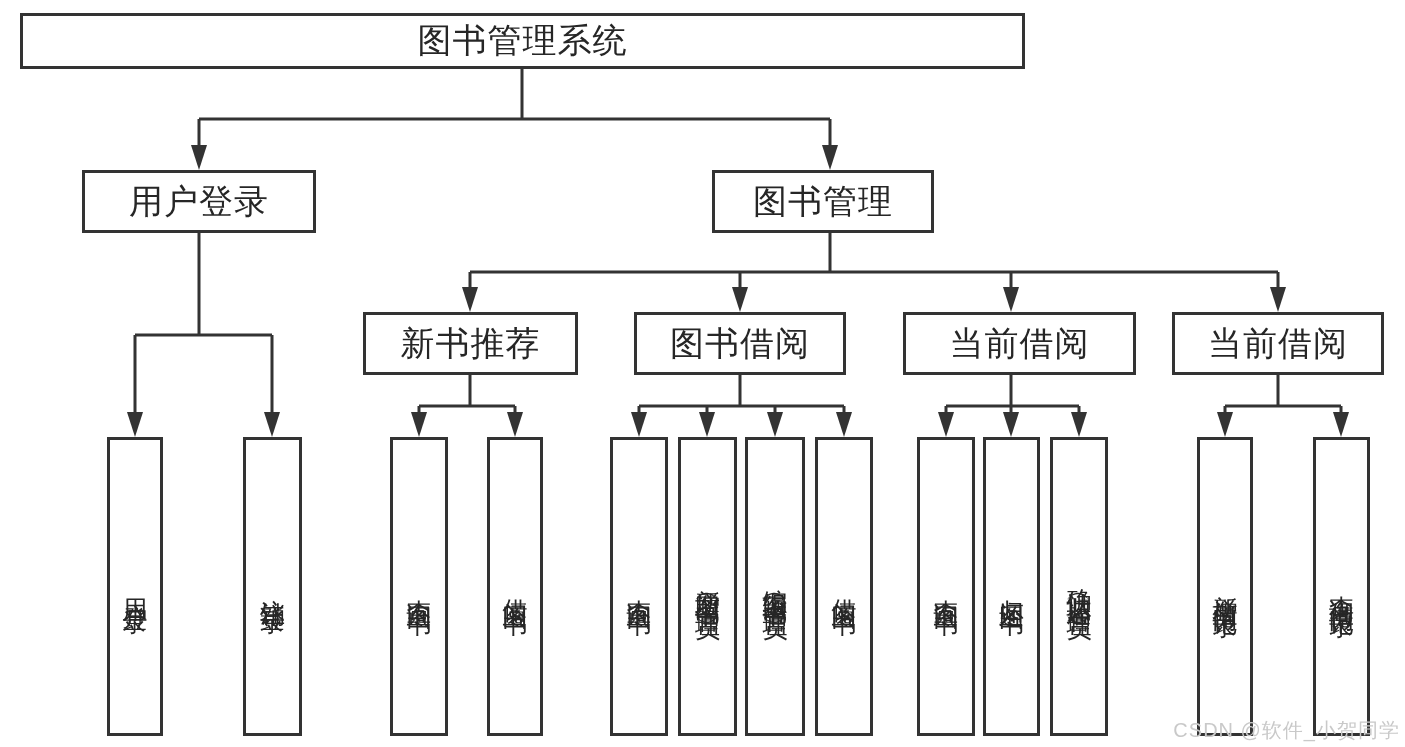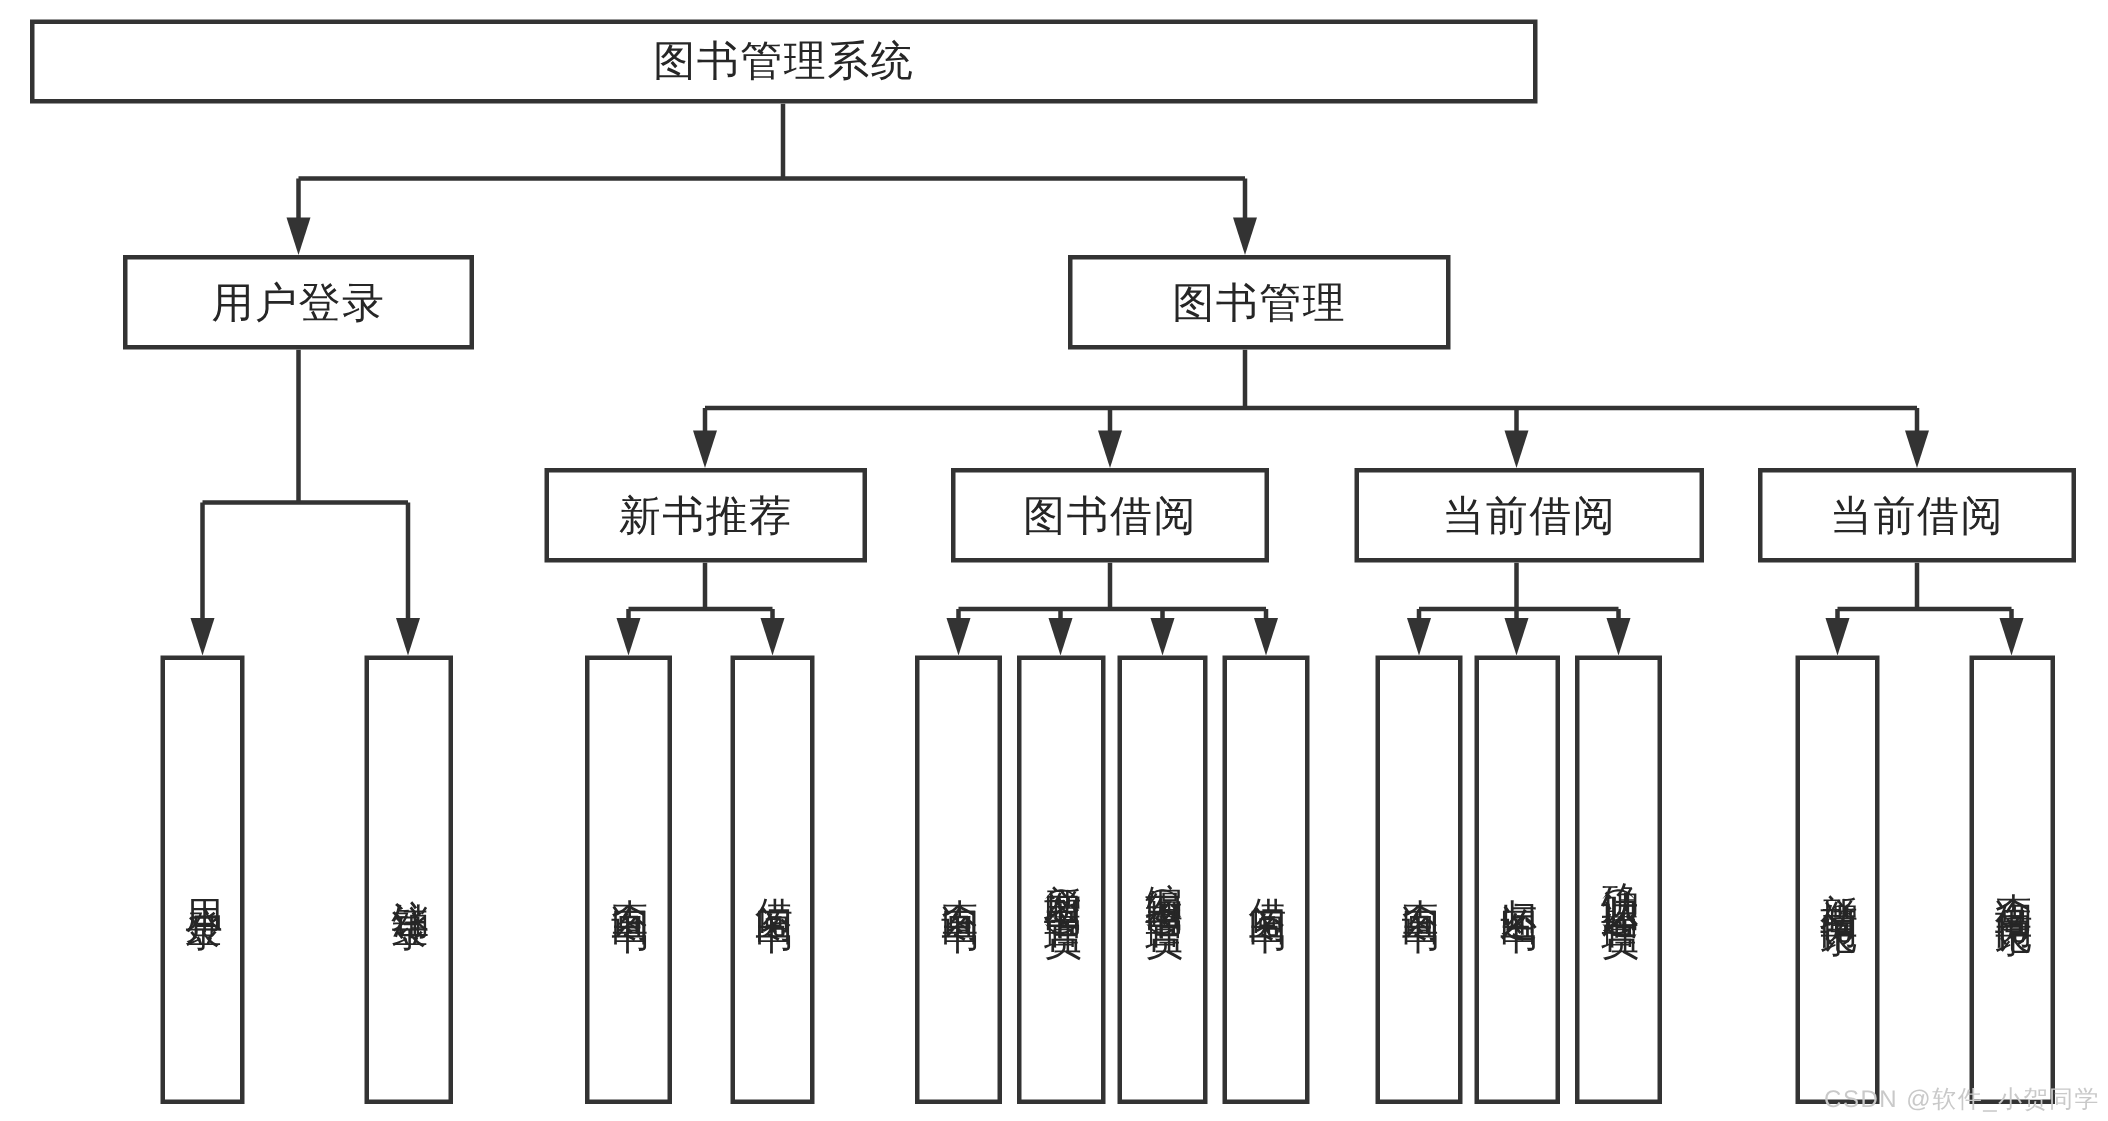--- a/index.html
+++ b/index.html
@@ -23,21 +23,21 @@
   .wire{fill:none;stroke:var(--line);stroke-width:3;}
   .arrow{fill:var(--line);stroke:none;}
   .node{
     position:absolute;
     box-sizing:border-box;
     border:3px solid var(--line);
     background:var(--boxbg);
     display:flex;
     align-items:center;
     justify-content:center;
-    font-size:28px;
+    font-size:34px;
     letter-spacing:1px;
     white-space:nowrap;
   }
   .vnode{
     position:absolute;
     box-sizing:border-box;
     border:3px solid var(--line);
     background:var(--boxbg);
     display:flex;
     align-items:center;
@@ -50,21 +50,21 @@
     text-orientation:mixed;
     font-size:25px;
     letter-spacing:4px;
     line-height:1;
   }
   .watermark{
     position:absolute;
     right:5px;
     bottom:3px;
     z-index:10;
-    font-size:16px;
+    font-size:20px;
     letter-spacing:1px;
     color:var(--watermark);
     white-space:nowrap;
   }
 </style>
 </head>
 <body>
 
 <div class="canvas">
 
@@ -100,21 +100,21 @@
     <path class="arrow" d="M1079 437 L1071 412 L1087 412 Z"></path>
 
     <path class="wire" d="M1278 375 V406 M1225 406 H1341 M1225 406 V417 M1341 406 V417"></path>
     <path class="arrow" d="M1225 437 L1217 412 L1233 412 Z"></path>
     <path class="arrow" d="M1341 437 L1333 412 L1349 412 Z"></path>
   </svg>
 
   <div class="node" style="left:20px;top:13px;width:1005px;height:56px">图书管理系统</div>
 
   <div class="node" style="left:82px;top:170px;width:234px;height:63px">用户登录</div>
-  <div class="node" style="left:712px;top:170px;width:255px;height:63px">图书管理</div>
+  <div class="node" style="left:712px;top:170px;width:222px;height:63px">图书管理</div>
 
   <div class="node" style="left:634px;top:312px;width:212px;height:63px">图书借阅</div>
   <div class="node" style="left:363px;top:312px;width:215px;height:63px">新书推荐</div>
   <div class="node" style="left:903px;top:312px;width:233px;height:63px">当前借阅</div>
   <div class="node" style="left:1172px;top:312px;width:212px;height:63px">当前借阅</div>
 
   <div class="vnode" style="left:107px;width:56px">
     <span>用户登录</span>
   </div>
   <div class="vnode" style="left:243px;width:59px">

